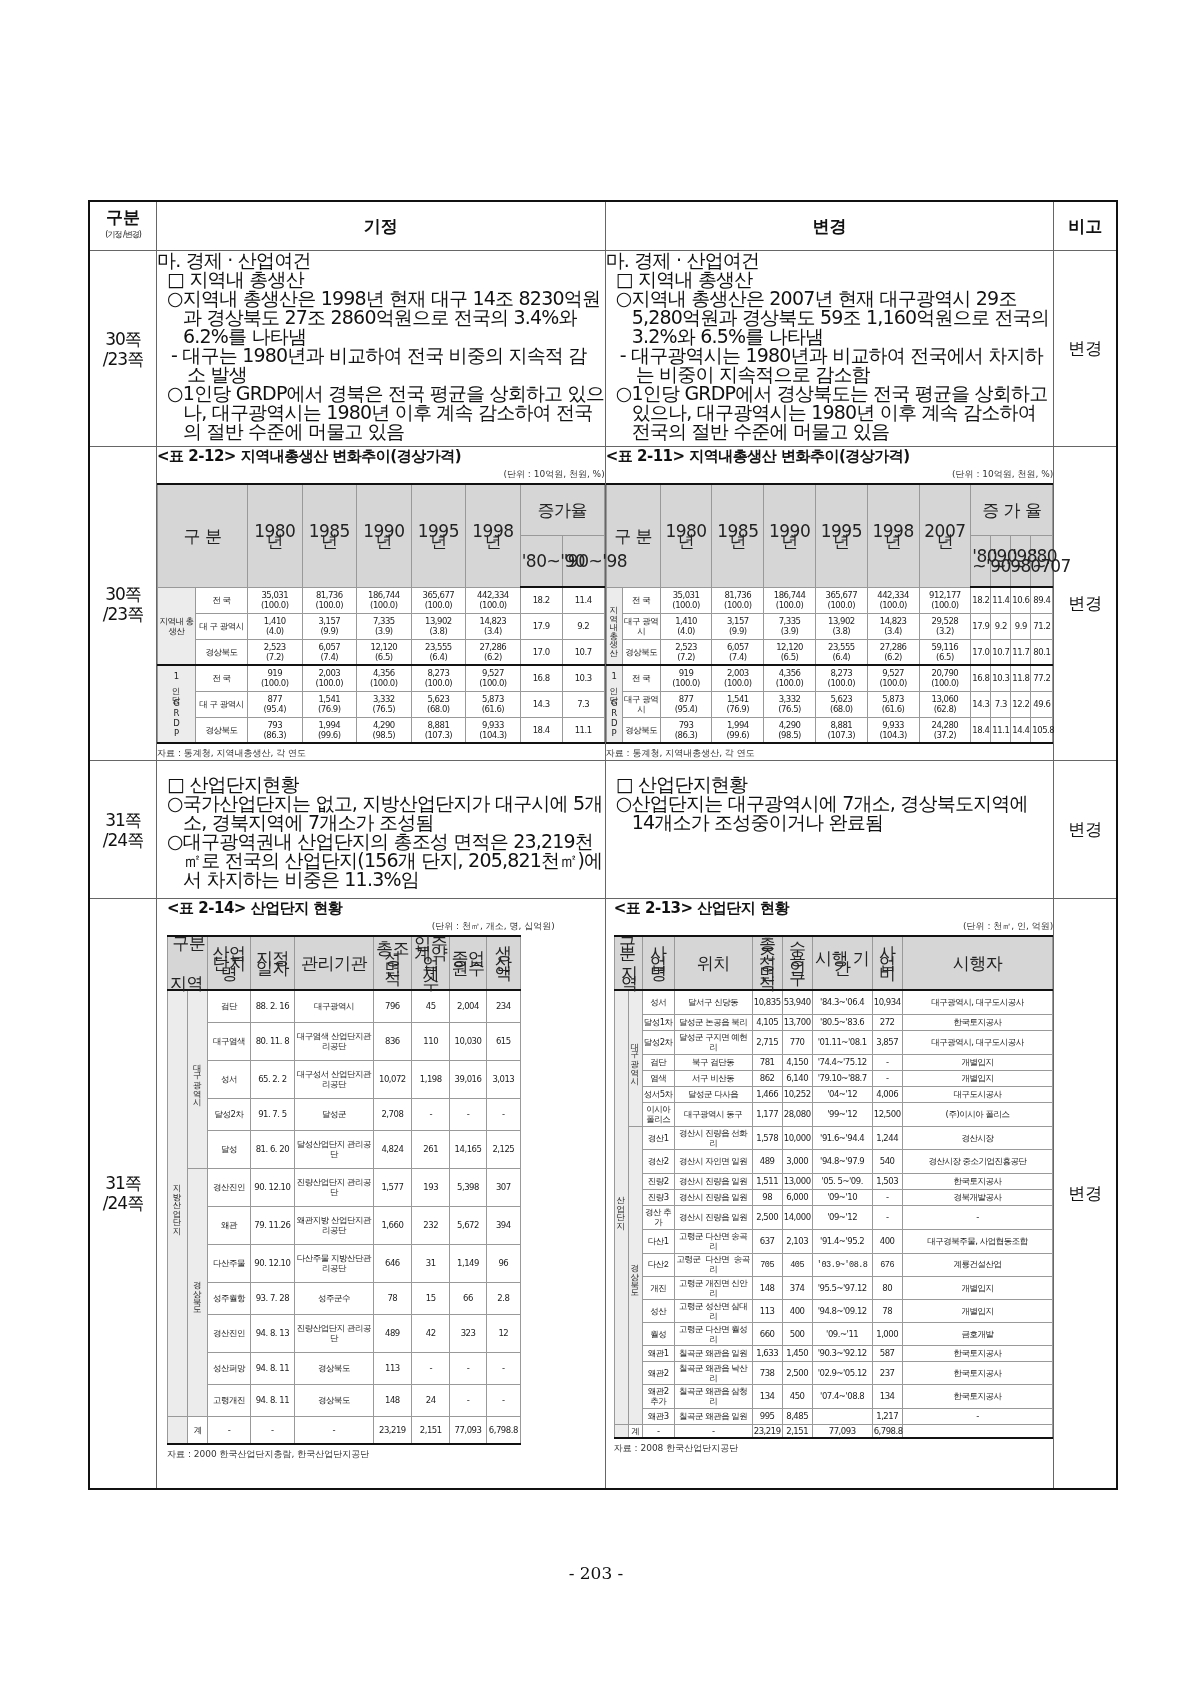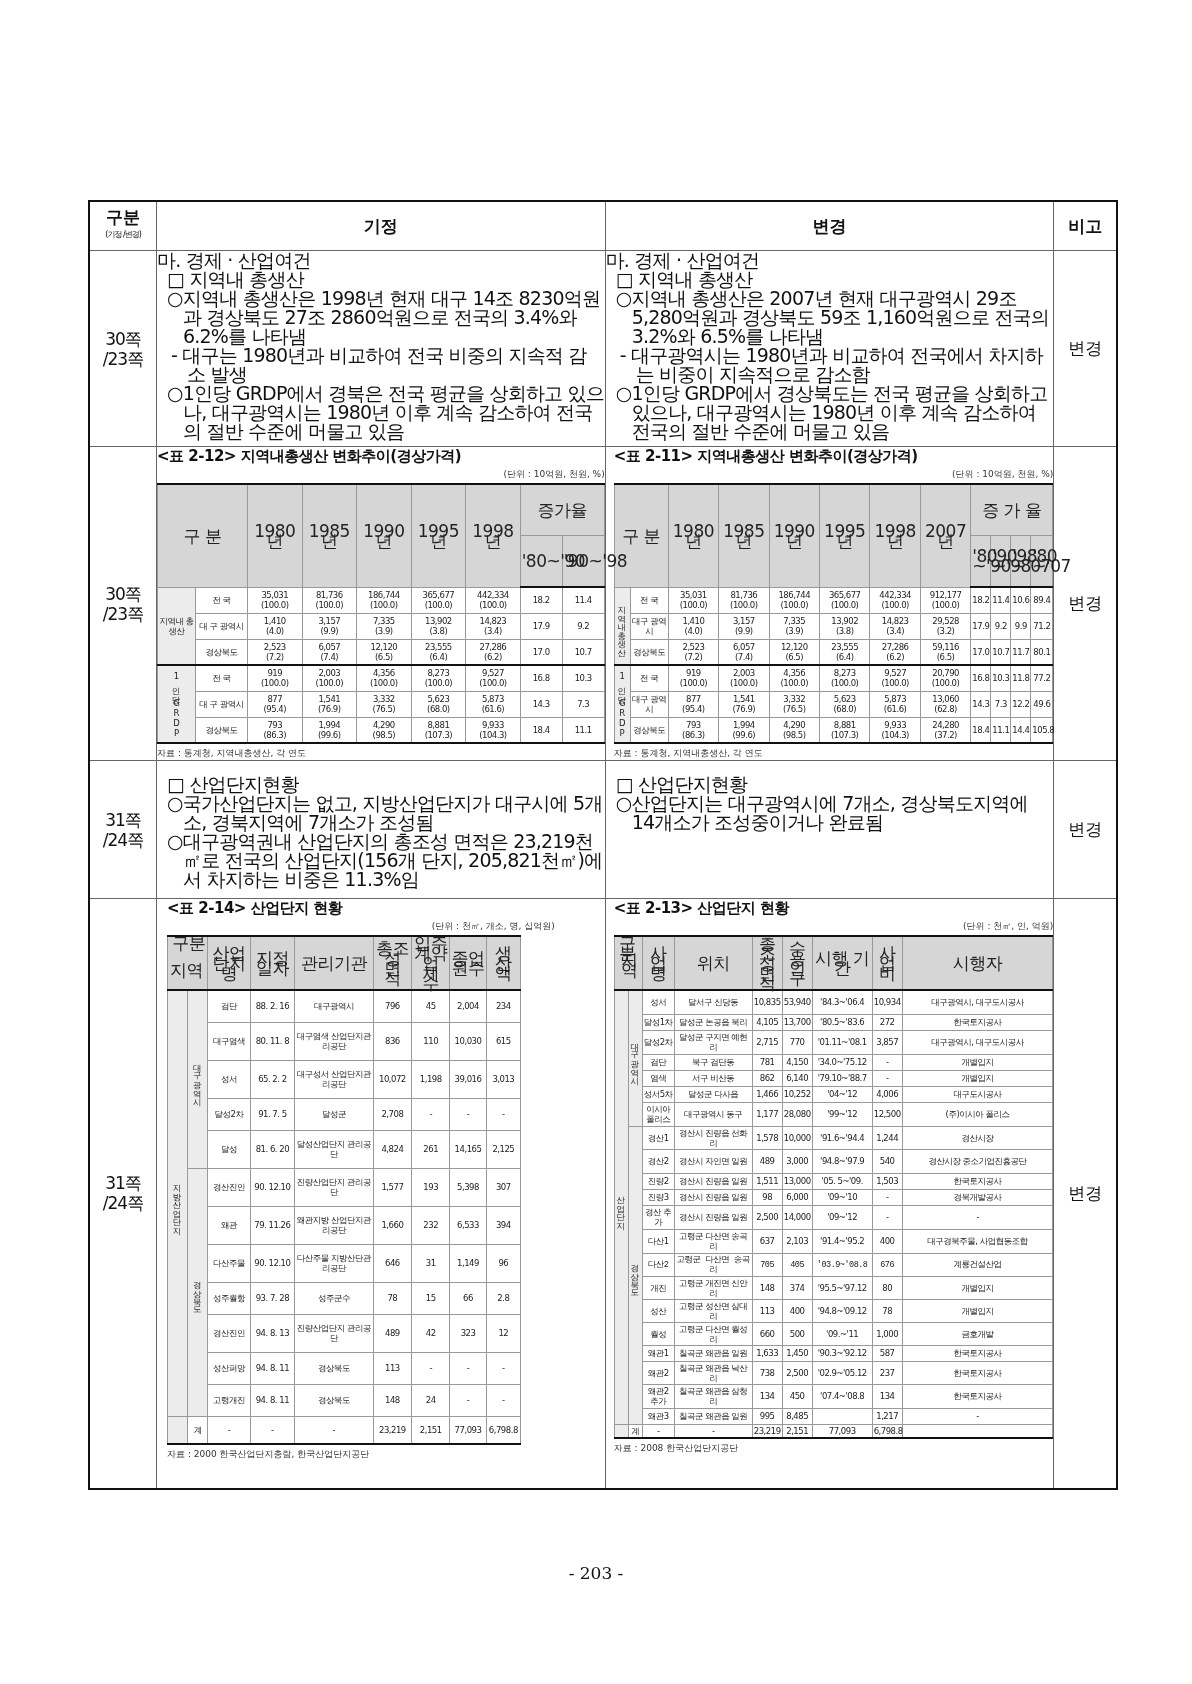--- a/index.html
+++ b/index.html
@@ -24,21 +24,21 @@
   table.d{border-collapse:collapse;width:100%;table-layout:fixed;font-size:8.5px;letter-spacing:-0.5px;color:#222;}
   table.d td, table.d th{border:1px solid #999;text-align:center;padding:1px 1px;line-height:10px;}
   table.d thead th{background:#d6d6d6;font-weight:normal;}
   table.d{border-top:2.5px solid #111;border-bottom:2.5px solid #111;}
   table.d tr.sep td{border-top:2.5px solid #111;}
   table.d thead tr:last-child th{border-bottom:2.5px solid #111;}
   table.d .lbl{background:#ececec;}
   .vert{writing-mode:vertical-rl;text-orientation:upright;letter-spacing:0;}
   .diag{position:relative;background:linear-gradient(to top right, #d6d6d6 calc(50% - 0.5px), #777 50%, #d6d6d6 calc(50% + 0.5px));}
   .diag .a{position:absolute;right:2px;top:1px;}
-  .diag .b{position:absolute;left:2px;bottom:14px;}
+  .diag .b{position:absolute;left:2px;bottom:1px;}
   .pagenum{position:absolute;left:0;width:1192px;top:1563px;text-align:center;font-family:"DejaVu Serif","Liberation Serif",serif;font-size:17px;}
   .pct{display:block;}
 </style>
 </head>
 <body>
 
 <div class="page">
 <table class="main">
   <colgroup>
     <col style="width:62px">
@@ -263,21 +263,21 @@
                     <span class="pct">9,933</span>
                     <span class="pct">(104.3)</span>
                   </td>
                   <td>18.4</td>
                   <td>11.1</td>
                 </tr>
               </tbody>
         </table>
         <div class="src">자료 : 통계청, 지역내총생산, 각 연도</div>
       </td>
-      <td class="tblcell" style="padding-left:8px">
+      <td class="tblcell" style="">
         <p class="ttl">&lt;표 2-11&gt; 지역내총생산 변화추이(경상가격)</p>
         <p class="unit">(단위 : 10억원, 천원, %)</p>
         <table class="d" id="t211">
           <colgroup>
                 <col style="width:16px">
                 <col style="width:38px">
                 <col>
                 <col>
                 <col>
                 <col>
@@ -611,21 +611,21 @@
                   <td>193</td>
                   <td>5,398</td>
                   <td>307</td>
                 </tr>
                 <tr style="height: 38px;">
                   <td>왜관</td>
                   <td>79. 11.26</td>
                   <td>왜관지방 산업단지관리공단</td>
                   <td>1,660</td>
                   <td>232</td>
-                  <td>6,533</td>
+                  <td>5,672</td>
                   <td>394</td>
                 </tr>
                 <tr style="height: 38px;">
                   <td>다산주물</td>
                   <td>90. 12.10</td>
                   <td>다산주물 지방산단관리공단</td>
                   <td>646</td>
                   <td>31</td>
                   <td>1,149</td>
                   <td>96</td>
@@ -739,21 +739,21 @@
                   <td>770</td>
                   <td>'01.11~'08.1</td>
                   <td>3,857</td>
                   <td>대구광역시, 대구도시공사</td>
                 </tr>
                 <tr style="height: 16px;">
                   <td>검단</td>
                   <td>북구 검단동</td>
                   <td>781</td>
                   <td>4,150</td>
-                  <td>'34.0~'75.12</td>
+                  <td>'74.4~'75.12</td>
                   <td>-</td>
                   <td>개별입지</td>
                 </tr>
                 <tr style="height: 16px;">
                   <td>염색</td>
                   <td>서구 비산동</td>
                   <td>862</td>
                   <td>6,140</td>
                   <td>'79.10~'88.7</td>
                   <td>-</td>

